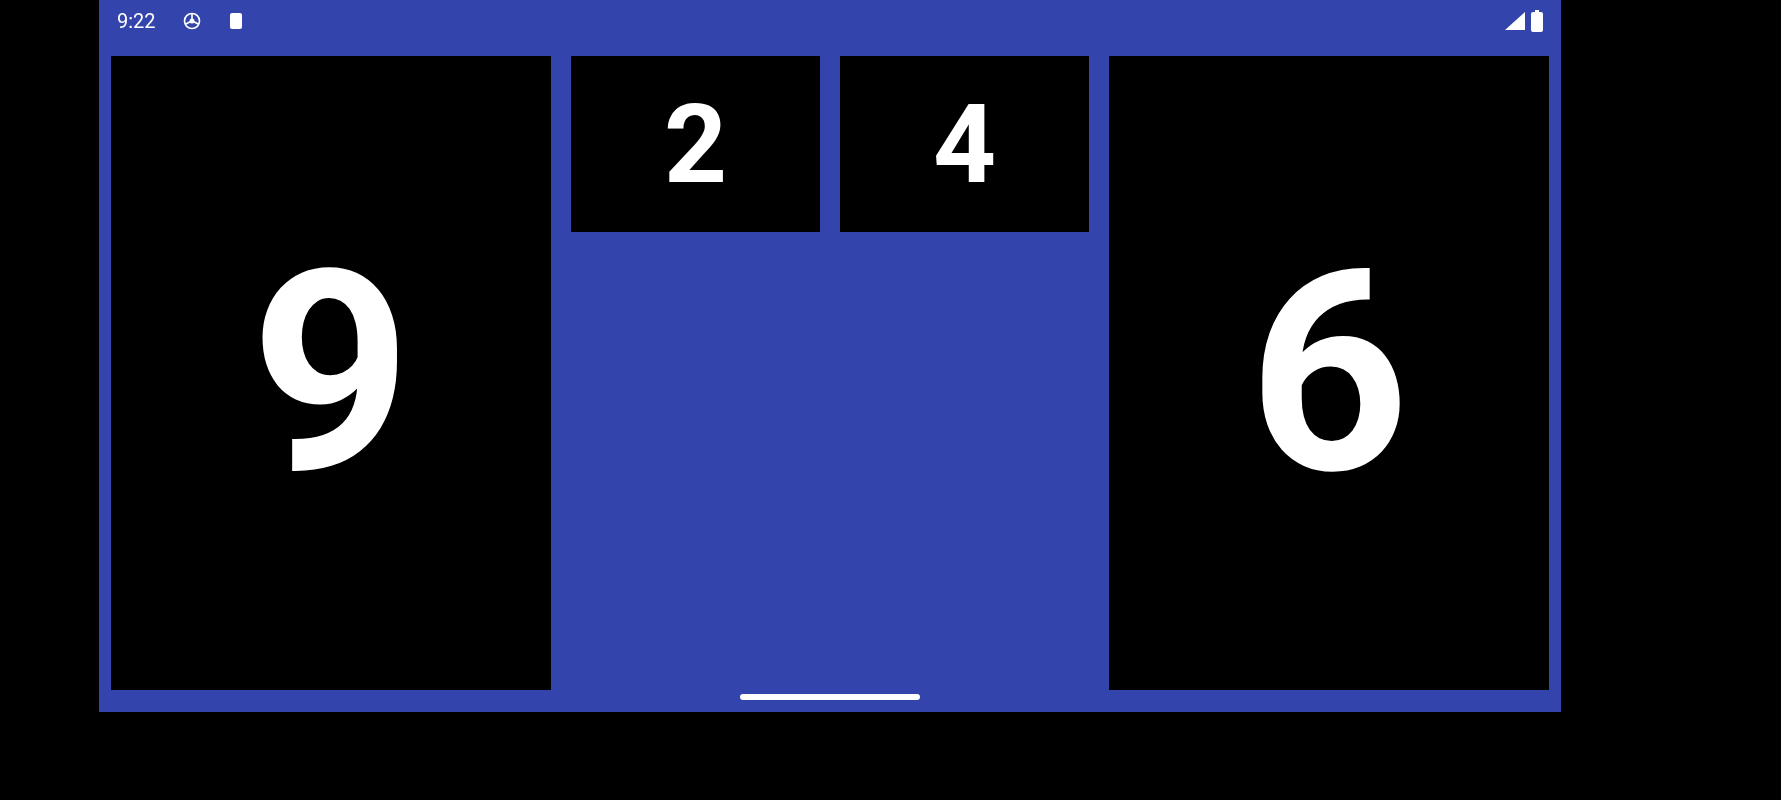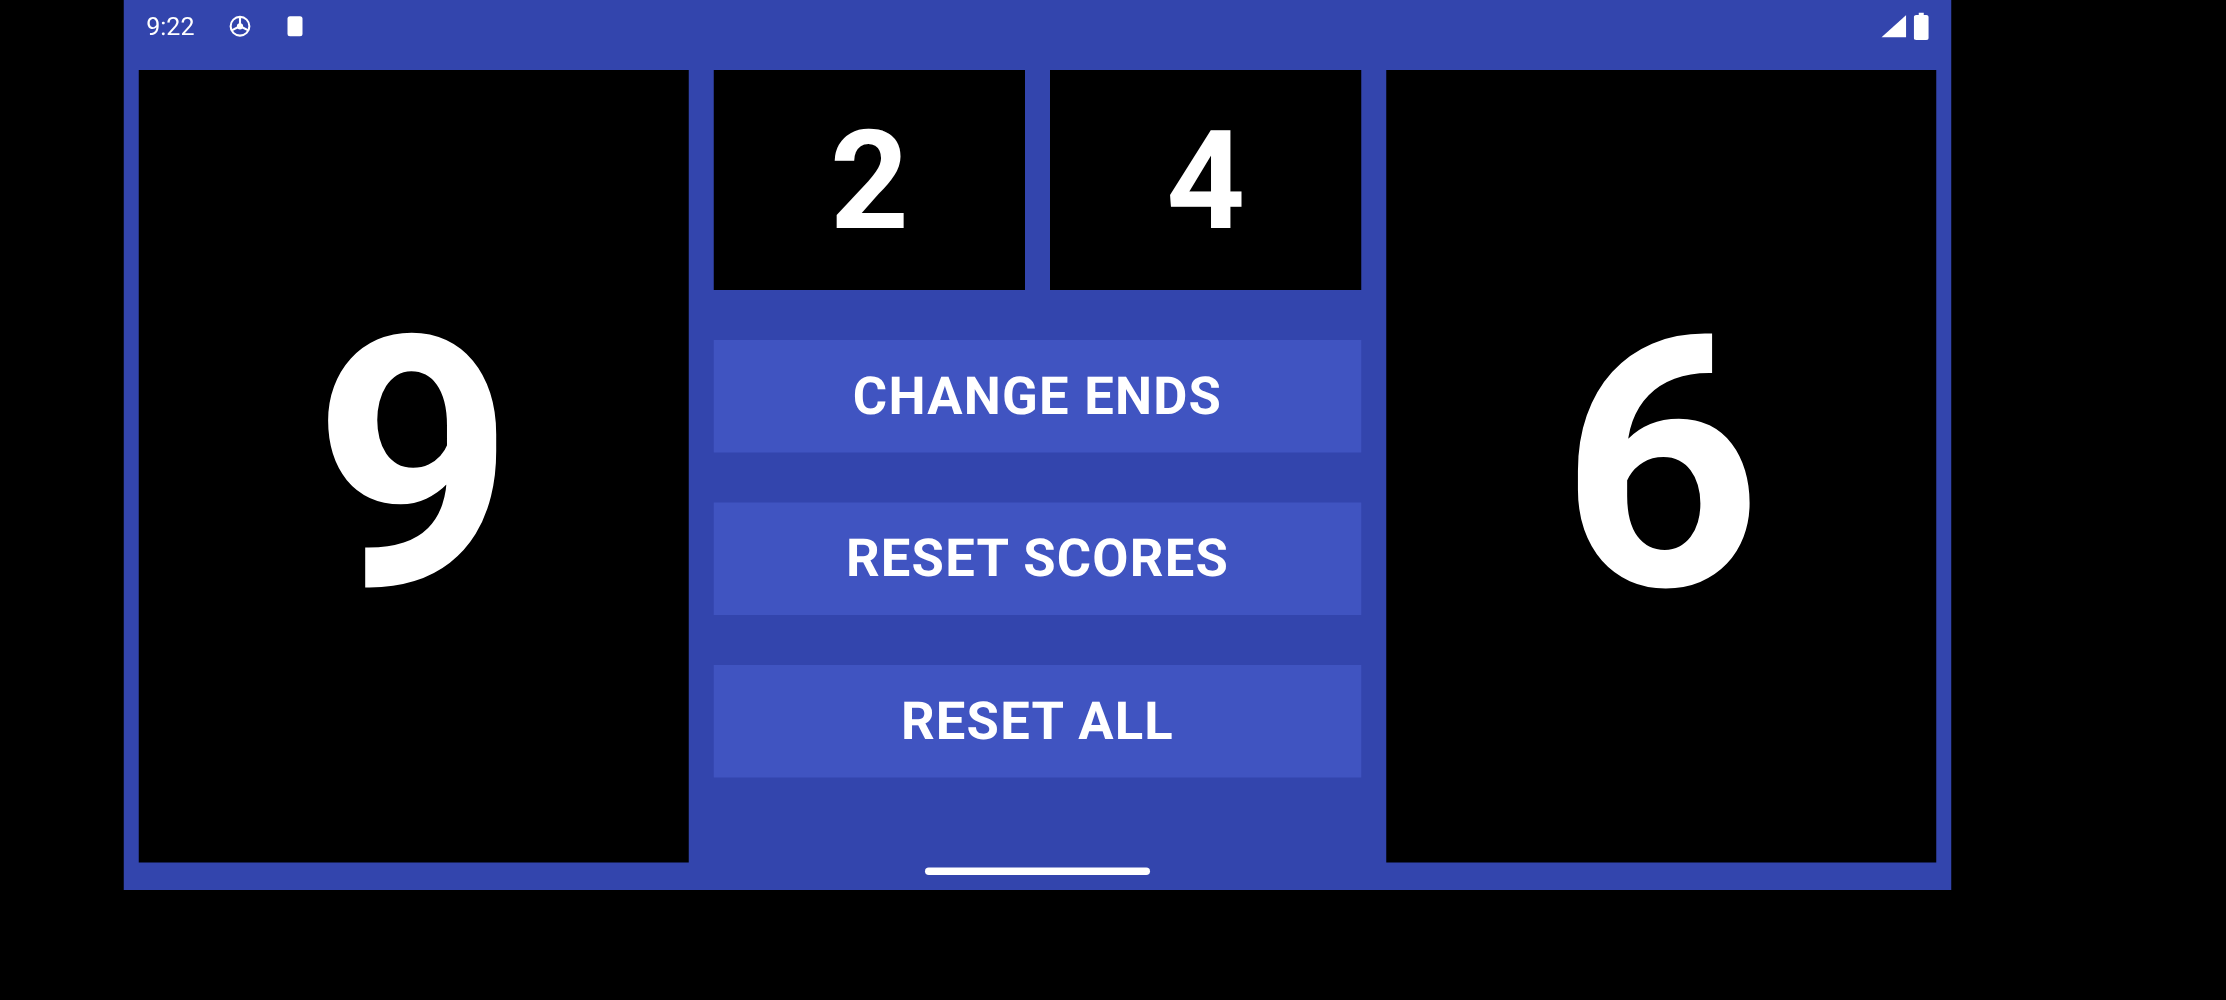--- a/index.html
+++ b/index.html
@@ -161,25 +161,20 @@
     <div class="center-col">
       <div class="small-scores">
         <div class="small-score">
           <span>2</span>
         </div>
         <div class="small-score">
           <span>4</span>
         </div>
       </div>
 
-      <div class="buttons">
-        <button class="action-btn">CHANGE ENDS</button>
-        <button class="action-btn">RESET SCORES</button>
-        <button class="action-btn">RESET ALL</button>
-      </div>
     </div>
 
     <div class="big-score">
       <span>6</span>
     </div>
   </div>
 
   <div class="nav-handle"></div>
 </div>
 

